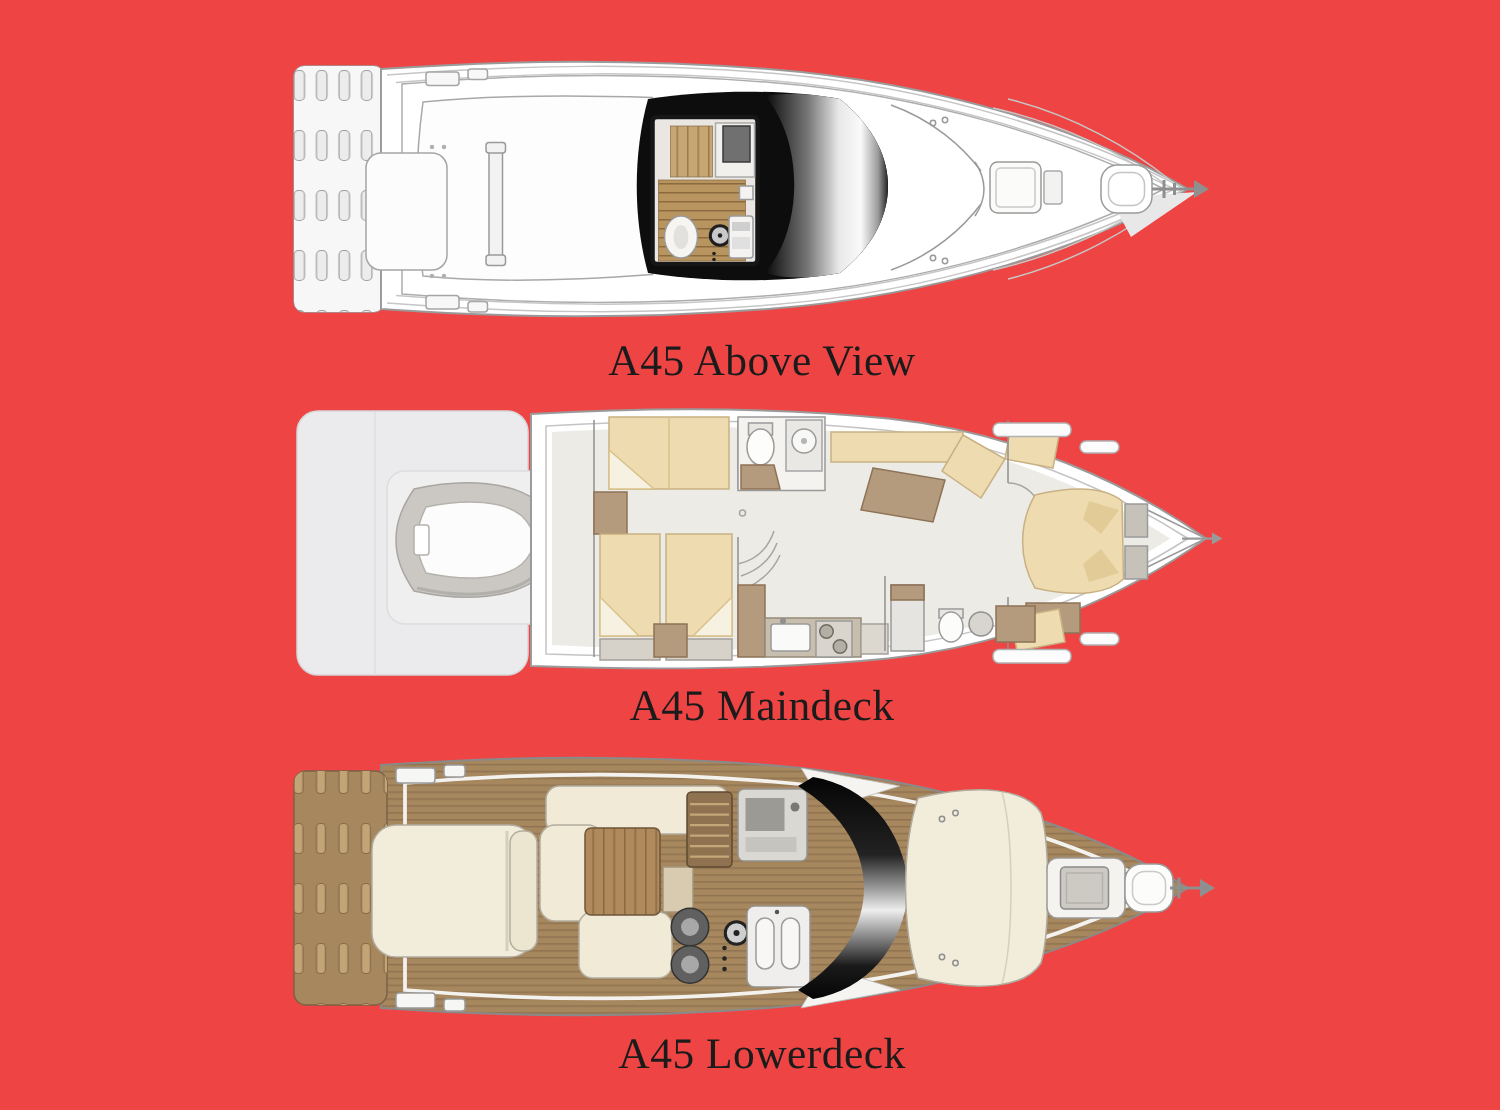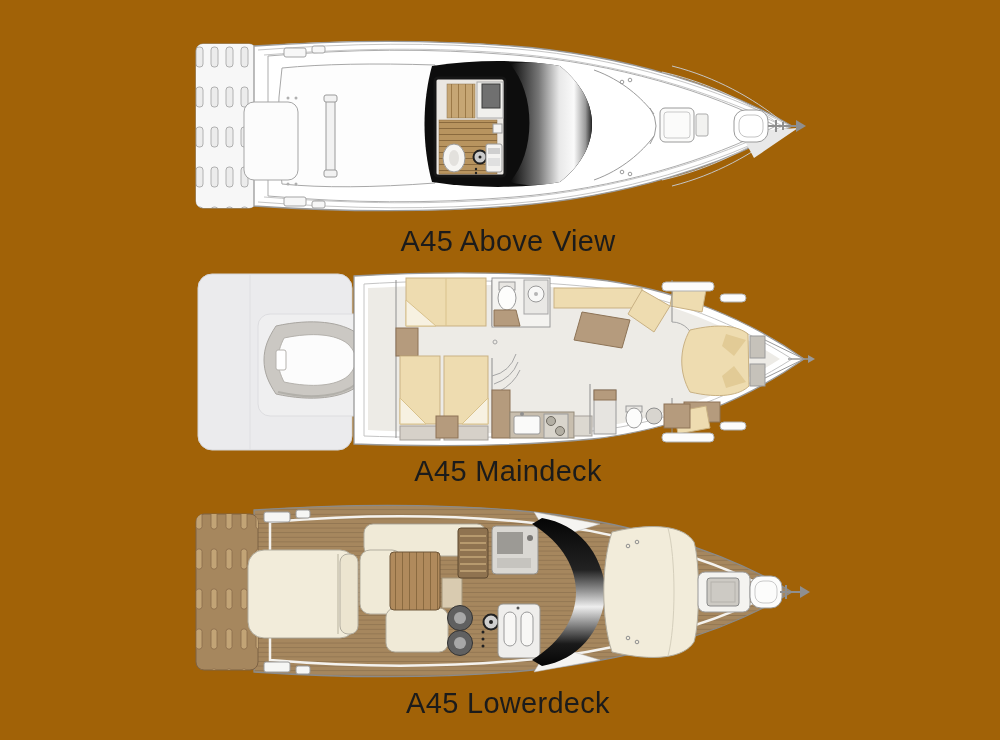--- a/index.html
+++ b/index.html
@@ -1,17 +1,17 @@
 <!DOCTYPE html>
 <html><head>
 <meta charset="utf-8">
 <style>
   html,body{margin:0;padding:0;background:#fff;}
-  #stage{position:relative;width:1000px;height:740px;background:#a16207;overflow:hidden;
-         font-family:Liberation Sans, sans-serif;}
+  #stage{position:relative;width:1000px;height:740px;background:#ef4444;overflow:hidden;
+         font-family:Liberation Serif, serif;}
   .plan{position:absolute;}
   .caption{position:absolute;left:8px;width:1000px;text-align:center;
            font-size:29px;line-height:38px;letter-spacing:.3px;color:#1b1b1b;font-weight:400;}
   svg{display:block;}
 </style>
 </head>
 <body>
 
 <div id="stage">
 

